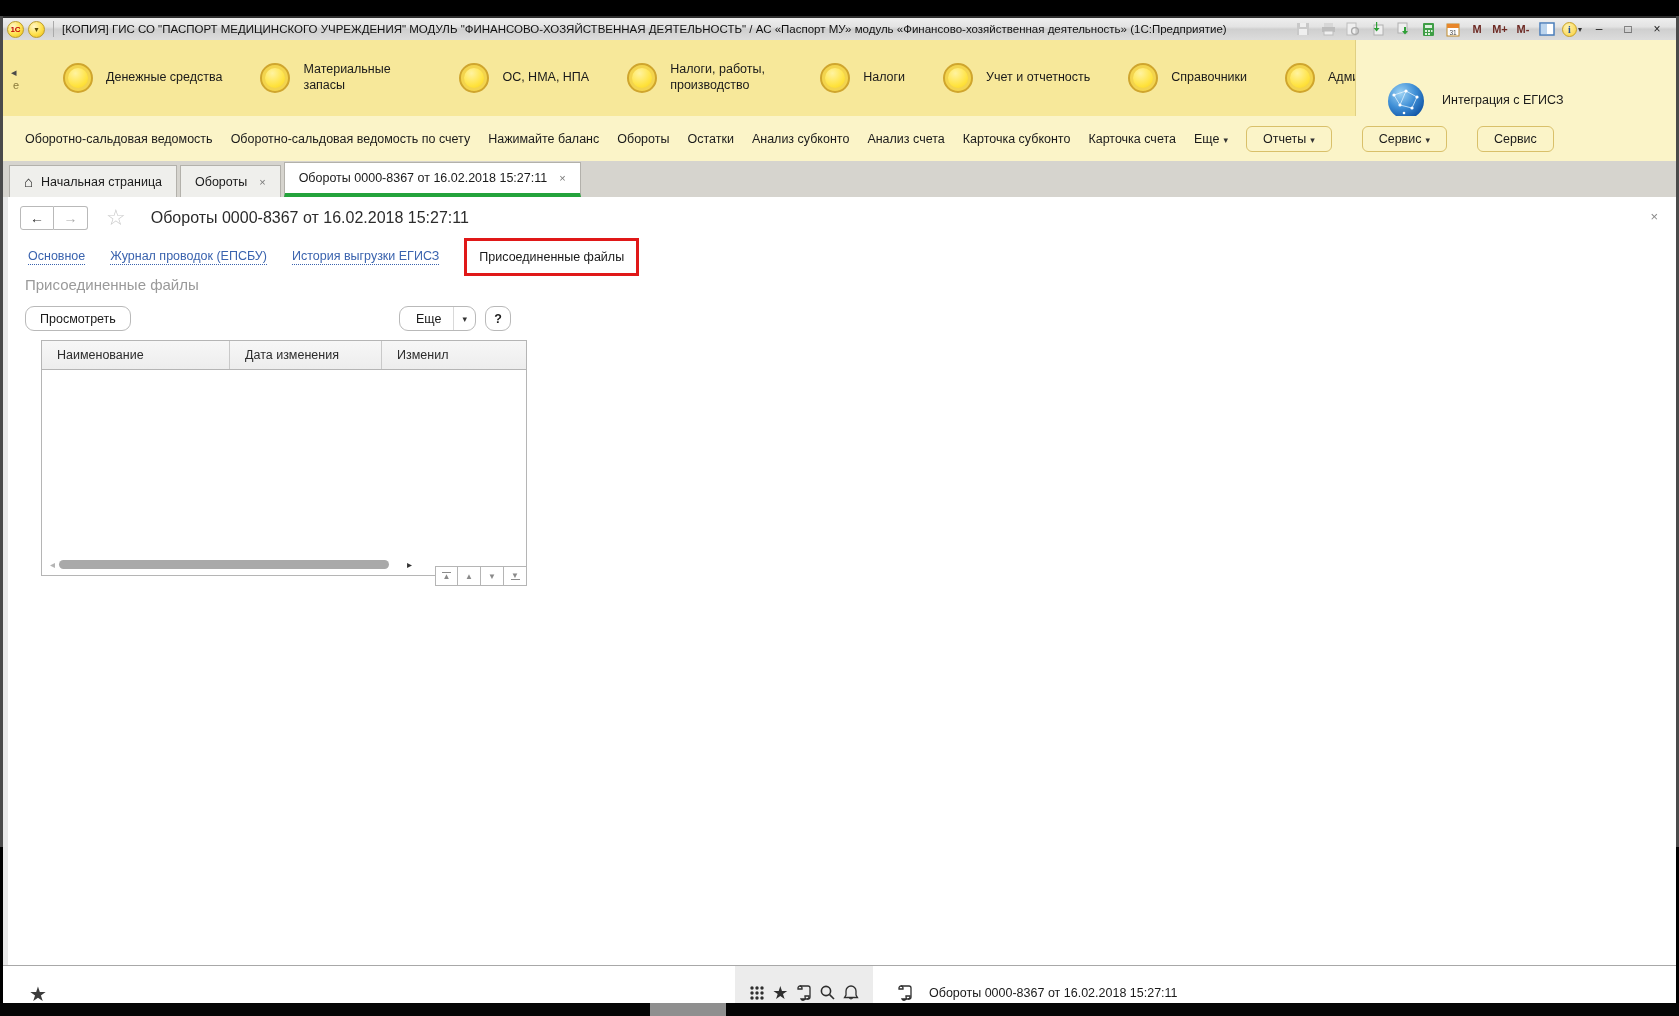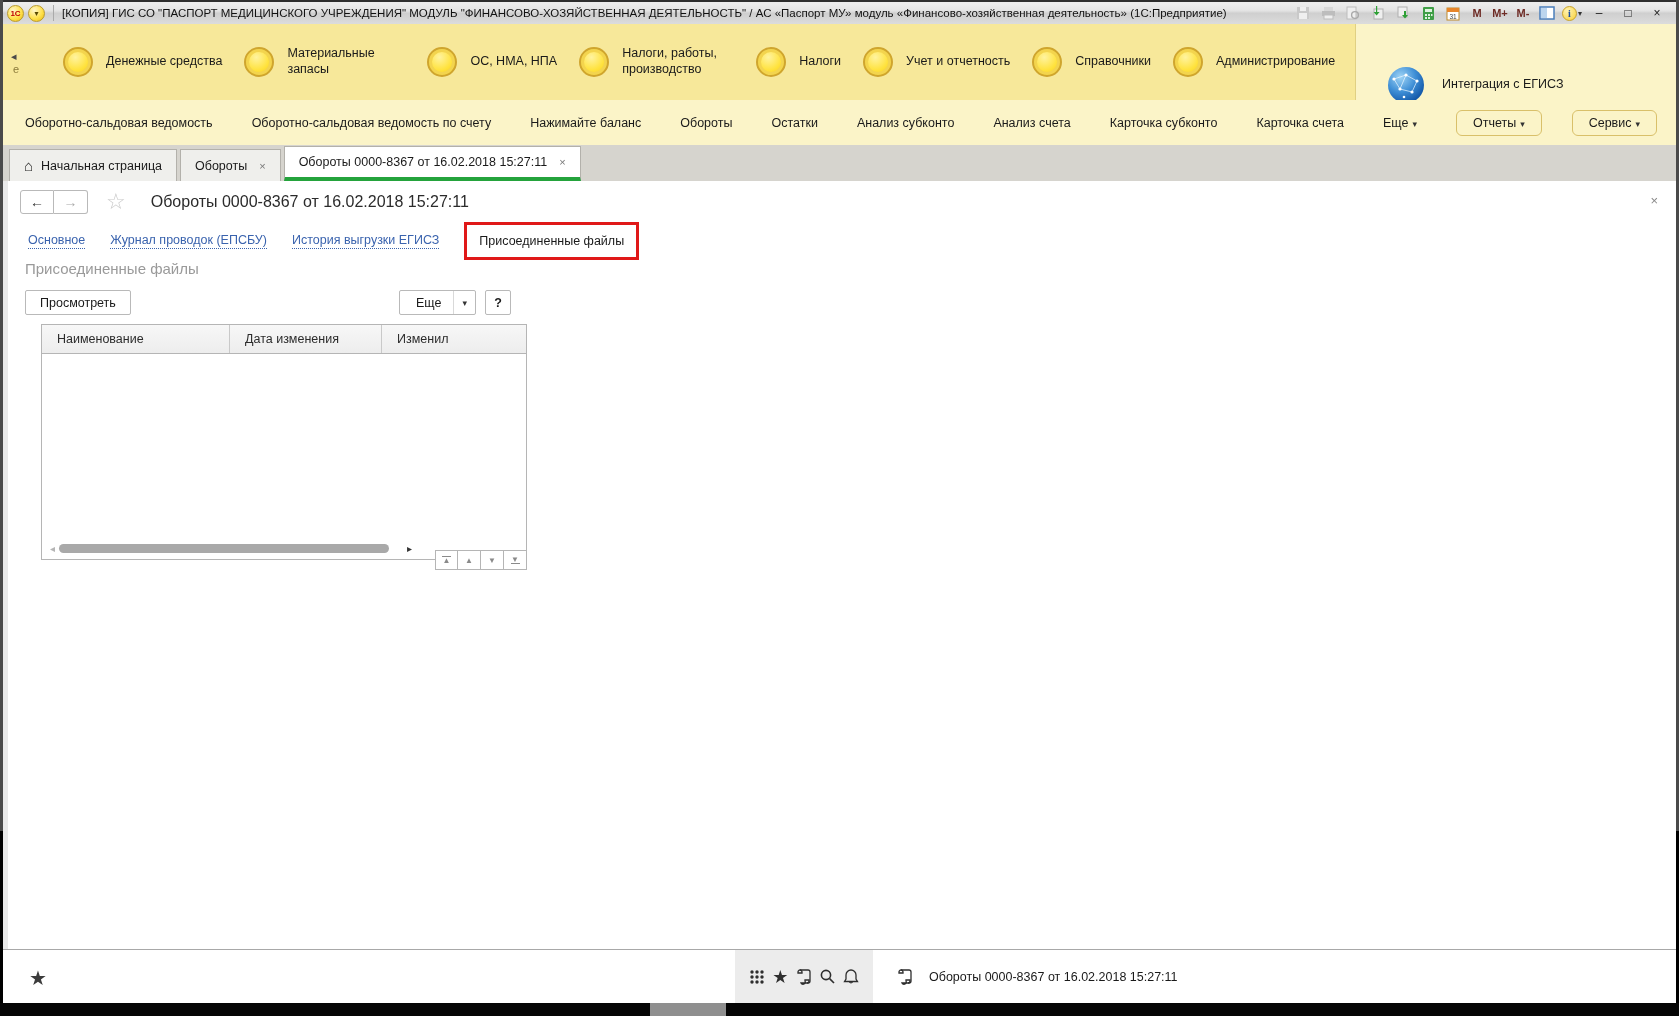--- a/index.html
+++ b/index.html
@@ -1,18 +1,18 @@
 <!DOCTYPE html>
 <html><head>
 <meta charset="utf-8">
 <style>
   * { margin:0; padding:0; box-sizing:border-box; }
   html,body { width:1679px; height:1016px; background:#000; overflow:hidden;
               font-family:"Liberation Sans","DejaVu Sans",sans-serif; }
-  .window { position:absolute; left:0; top:0; width:1679px; height:831px;
+  .window { position:absolute; left:0; top:16px; width:1679px; height:831px;
             border-left:3px solid #4a4a4a; border-right:3px solid #4a4a4a; background:#0f766e; }
 
   
   .titlebar { position:absolute; left:0; top:0; right:0; height:24px;
               background:linear-gradient(#2e2e2e 0 2px, #ececec 2px 4px, #e3e3e3 45%, #cfcfcf 55%, #dcdcdc 100%);
               display:flex; align-items:center; padding:2px 6px 0 4px; }
   .tb-circle { width:17px; height:17px; border-radius:50%; border:1px solid #b99a2e;
                background:radial-gradient(circle at 35% 30%, #fff6c9, #ffe14d 55%, #e8b90f);
                display:flex; align-items:center; justify-content:center; flex:0 0 auto; margin-right:4px; }
   .logo-1c { color:#c00000; font-weight:bold; font-size:8px; }
@@ -27,34 +27,34 @@
   .infocirc { width:15px; height:15px; border-radius:50%; background:radial-gradient(circle at 35% 30%,#fff3b0,#f7cf3a);
               border:1px solid #c9a227; color:#1b4ea0; font-weight:bold; font-size:10px;
               display:flex; align-items:center; justify-content:center; font-family:"Liberation Serif",serif; }
   .tiny-dd { font-size:8px; color:#333; margin-left:1px; }
 
   
   .ribbon { position:absolute; left:0; top:24px; right:0; height:76px; background:#f7e89a; display:flex; align-items:center; }
   .rb-left { width:34px; display:flex; flex-direction:column; align-items:flex-start; padding-left:8px; color:#3c3c3c; }
   .rb-left .chev { font-size:11px; color:#4a4a4a; }
   .rb-left .stray { font-size:11px; color:#8a7a3a; margin-left:2px; }
-  .rb-sections { display:flex; align-items:center; gap:22px; padding-left:26px; }
+  .rb-sections { display:flex; align-items:center; gap:38px; padding-left:26px; }
   .rb-sec { display:flex; align-items:center; gap:13px; cursor:default; }
   .coin { width:30px; height:30px; border-radius:50%; border:2px solid #cfa52e;
           background:radial-gradient(circle at 40% 32%, #fff3a0, #ffe23c 55%, #f0c41a);
           box-shadow:inset 0 0 0 3px #f3d44e; flex:0 0 auto; }
   .rb-lbl { font-size:12.5px; color:#1a1a1a; max-width:118px; line-height:1.25; }
   .rb-active { position:absolute; right:0; top:0; width:321px; height:121px; background:#fbf4c8;
                border-left:1px solid #e0d083; display:flex; align-items:center; gap:16px; padding-left:30px; }
   .globe { width:40px; height:40px; flex:0 0 auto; }
   .rb-active .rb-lbl { max-width:160px; }
 
   
   .submenu { position:absolute; left:0; top:100px; right:0; height:45px; background:#fbf4c8;
-             display:flex; align-items:center; gap:39px; padding:0 160px 0 22px; font-size:12.5px; color:#1a1a1a; }
+             display:flex; align-items:center; gap:18px; padding:0 160px 0 22px; font-size:12.5px; color:#1a1a1a; }
   .sm-item { white-space:nowrap; cursor:default; }
   .sm-more { white-space:nowrap; }
   .sm-dd { font-size:9px; color:#333; margin-left:4px; }
   .sm-btns { margin-left:auto; display:flex; gap:30px; }
   .sm-btn { border:1px solid #d9c06a; border-radius:6px; padding:5px 16px; white-space:nowrap;
             background:transparent; font-size:12.5px; color:#1a1a1a; }
 
   
   .tabbar { position:absolute; left:0; top:145px; right:0; height:36px; background:#d6d4ce;
             display:flex; align-items:flex-end; padding-left:6px; }
@@ -76,21 +76,21 @@
   .form-title { font-size:16px; color:#2b2b2b; margin-left:25px; white-space:nowrap; }
   .form-close { position:absolute; right:18px; top:12px; font-size:13px; color:#888; }
 
   .links { position:absolute; left:20px; top:41px; height:38px; display:flex; align-items:center; gap:25px; }
   .lnk { font-size:12.5px; color:#3a63ae; border-bottom:1px dotted #3a63ae; padding-bottom:1px; white-space:nowrap; }
   .lnk-box { border:3px solid #e01818; padding:9px 12px; font-size:12.5px; color:#1a1a1a; white-space:nowrap; }
 
   .sec-title { position:absolute; left:17px; top:79px; font-size:15px; color:#9a9a9a; }
 
   .toolrow { position:absolute; left:17px; top:109px; width:486px; display:flex; align-items:center; }
-  .btn { height:25px; border:1px solid #b9b9b9; border-radius:2px; background:#fff; font-size:12.5px;
+  .btn { height:25px; border:1px solid #b9b9b9; border-radius:9px; background:#fff; font-size:12.5px;
          color:#1a1a1a; display:flex; align-items:center; justify-content:center; padding:0 14px; }
   .btn-more { margin-left:auto; padding:0; }
   .btn-more .t { padding:0 12px 0 16px; }
   .btn-more .d { width:1px; height:23px; background:#d9d9d9; }
   .btn-more .a { font-size:9px; color:#333; padding:0 8px; }
   .btn-help { width:26px; margin-left:9px; padding:0; font-weight:bold; }
 
   .grid { position:absolute; left:17px; top:143px; width:486px; height:236px; border:1px solid #b5b5b5; background:#fff;margin-left:16px; }
   .g-head { display:flex; height:29px; background:linear-gradient(#f7f7f7,#ededed); border-bottom:1px solid #b5b5b5; }
   .g-hc { display:flex; align-items:center; padding-left:15px; font-size:12.5px; color:#2b2b2b; border-right:1px solid #c9c9c9; }

